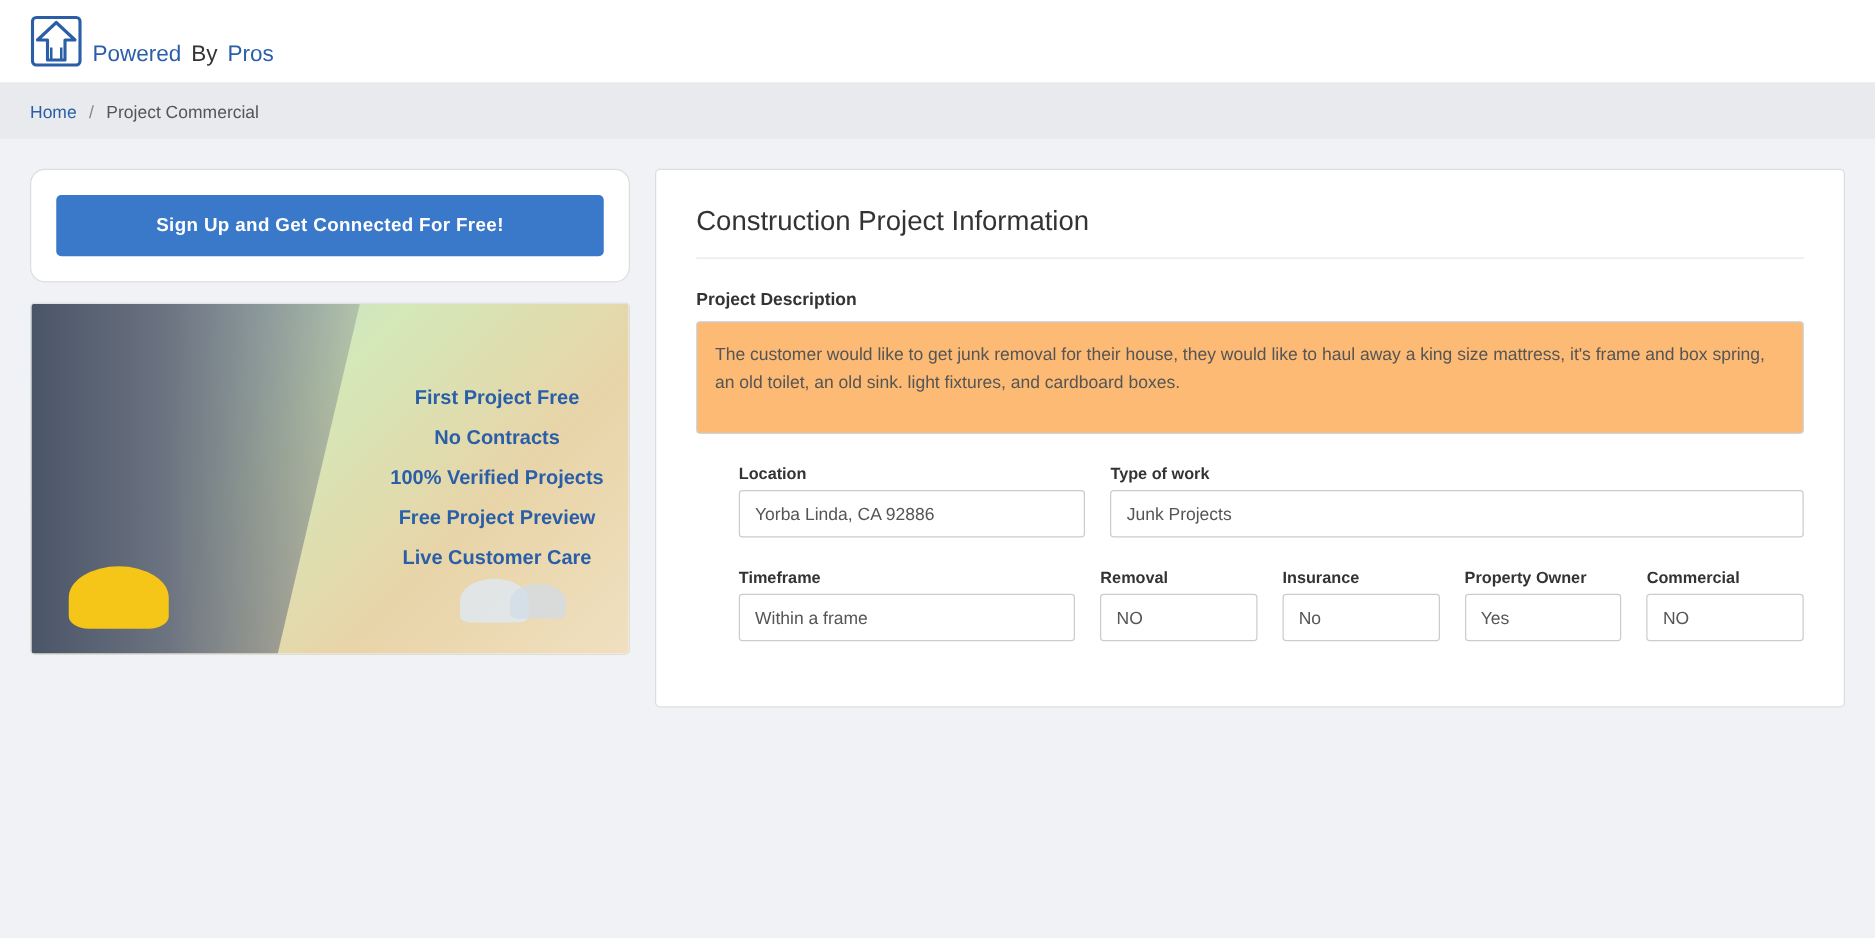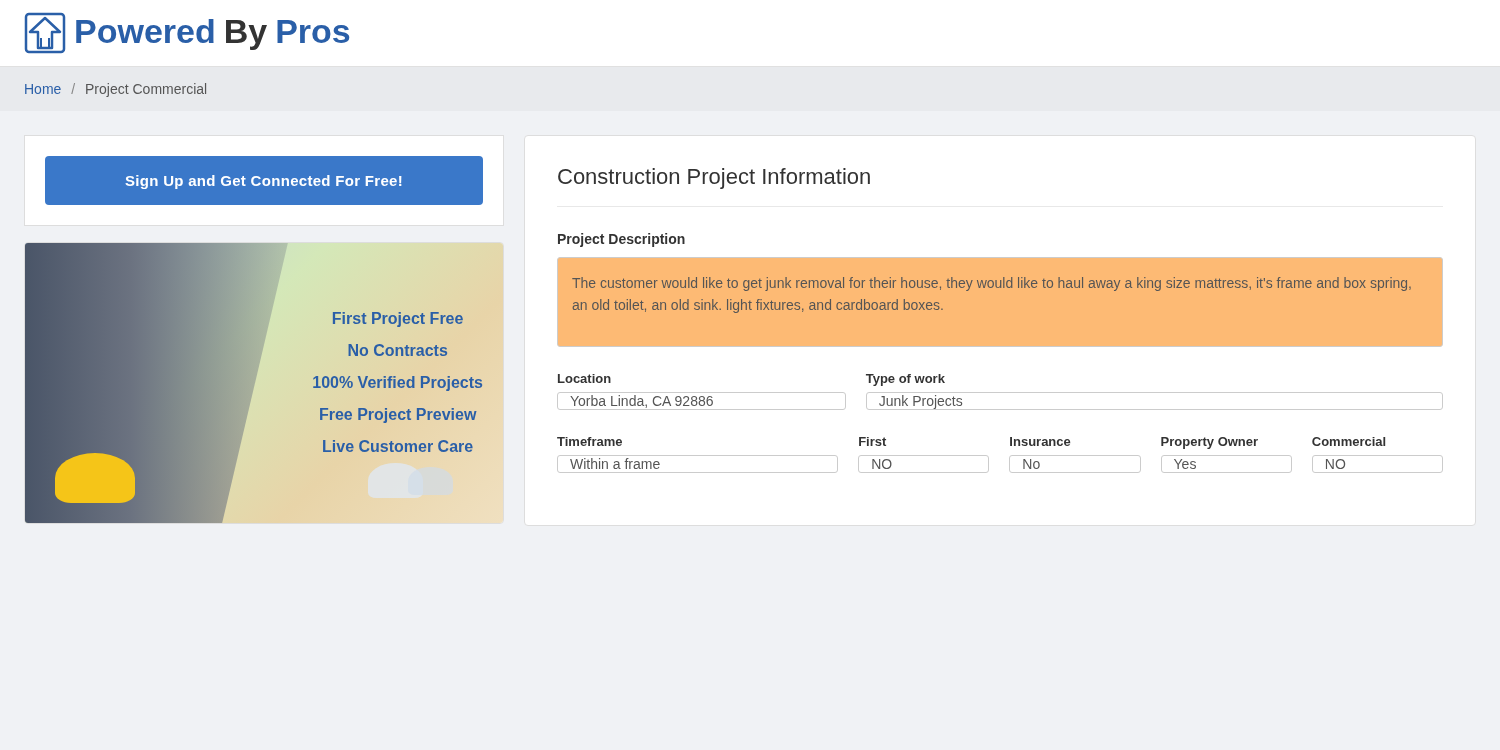--- a/index.html
+++ b/index.html
@@ -8,24 +8,24 @@
     
     .header {
       background: #fff;
       padding: 12px 24px;
       display: flex;
       align-items: center;
       border-bottom: 1px solid #e0e0e0;
     }
     .logo {
       display: flex;
-      align-items: flex-start;
+      align-items: flex-end;
       gap: 8px;
-      font-size: 34px;
-      font-weight: bold;
+      font-size: 18px;
+      font-weight: normal;
     }
     .logo-icon {
       width: 42px;
       height: 42px;
     }
     .logo-powered { color: #2a5fa8; }
     .logo-by { color: #333; }
     .logo-pros { color: #2a5fa8; }
 
     
@@ -50,21 +50,21 @@
     }
 
     
     .sidebar {
       width: 480px;
       flex-shrink: 0;
     }
     .signup-card {
       background: #fff;
       border: 1px solid #ddd;
-      border-radius: 0;
+      border-radius: 12px;
       padding: 20px;
       margin-bottom: 16px;
     }
     .signup-btn {
       background: #3a78c9;
       color: #fff;
       border: none;
       border-radius: 4px;
       padding: 16px;
       width: 100%;
@@ -183,40 +183,41 @@
       min-height: 90px;
       margin-bottom: 24px;
       background: #fdba74;
     }
 
     .fields-row {
       display: flex;
       gap: 20px;
       margin-bottom: 24px;
       align-items: flex-end;
+      margin-left: 34px;
     }
     .field-group {
       display: flex;
       flex-direction: column;
     }
     .field-group.location { flex: 1; }
     .field-group.type-of-work { flex: 2; }
     .field-group.timeframe { flex: 1.5; }
     .field-group.small { flex: 0.7; }
 
     .field-label {
       font-size: 13px;
       font-weight: bold;
       color: #333;
       margin-bottom: 6px;
     }
     .field-value {
       border: 1px solid #ccc;
       border-radius: 3px;
-      padding: 0 12px;
+      padding: 10px 12px;
       font-size: 14px;
       color: #555;
       background: #fff;
     }
   </style>
 </head>
 <body>
 
 <div class="header">
   <div class="logo">
@@ -279,21 +280,21 @@
         <div class="field-value">Junk Projects</div>
       </div>
     </div>
 
     <div class="fields-row">
       <div class="field-group timeframe">
         <div class="field-label">Timeframe</div>
         <div class="field-value">Within a frame</div>
       </div>
       <div class="field-group small">
-        <div class="field-label">First</div>
+        <div class="field-label">Removal</div>
         <div class="field-value">NO</div>
       </div>
       <div class="field-group small">
         <div class="field-label">Insurance</div>
         <div class="field-value">No</div>
       </div>
       <div class="field-group small">
         <div class="field-label">Property Owner</div>
         <div class="field-value">Yes</div>
       </div>

